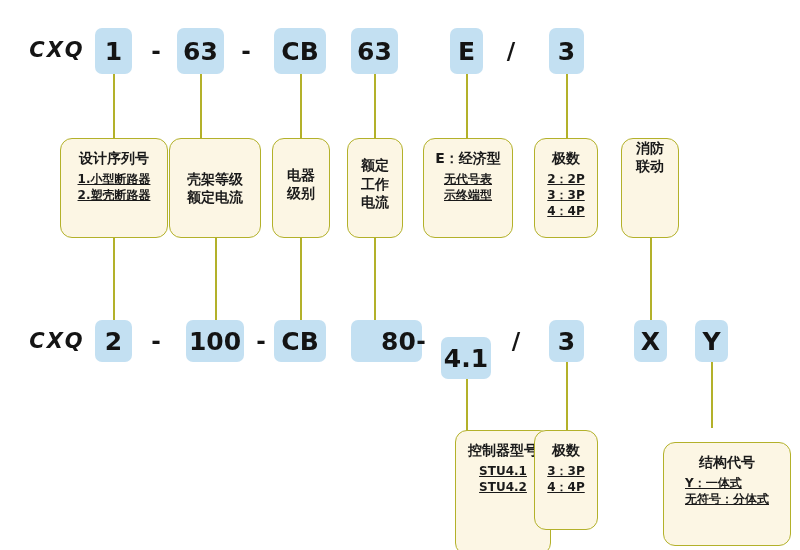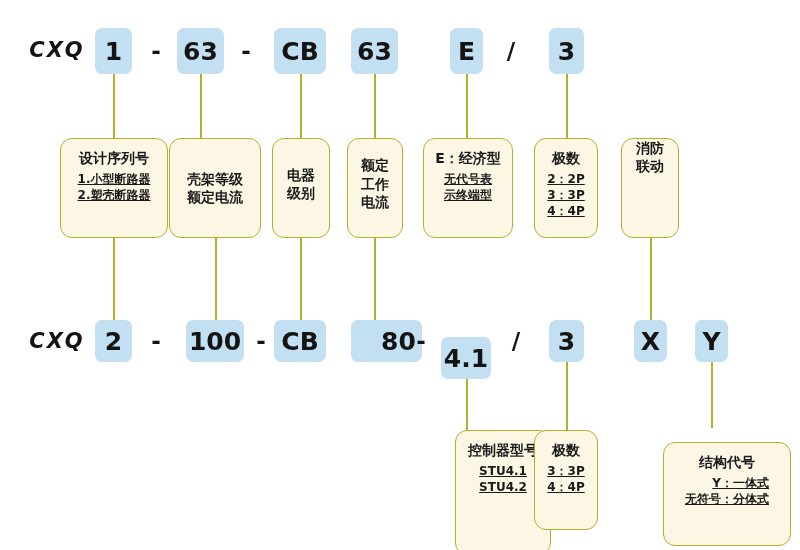--- a/index.html
+++ b/index.html
@@ -68,21 +68,21 @@
   }
   .dbox .bd{
     font-size:12px;
     font-weight:bold;
     line-height:1.30;
     text-align:left;
     white-space:pre-line;
     margin-top:5px;
     text-decoration:underline;
   }
-  .dbox.ctr .bd{text-align:right;}
+  .dbox.ctr .bd{text-align:left;}
 </style>
 </head>
 <body>
 
 <div id="stage">
 
   <div class="vline" style="left:113px;top:72px;height:68px;"></div>
   <div class="vline" style="left:200px;top:72px;height:68px;"></div>
   <div class="vline" style="left:300px;top:72px;height:68px;"></div>
   <div class="vline" style="left:374px;top:72px;height:68px;"></div>

